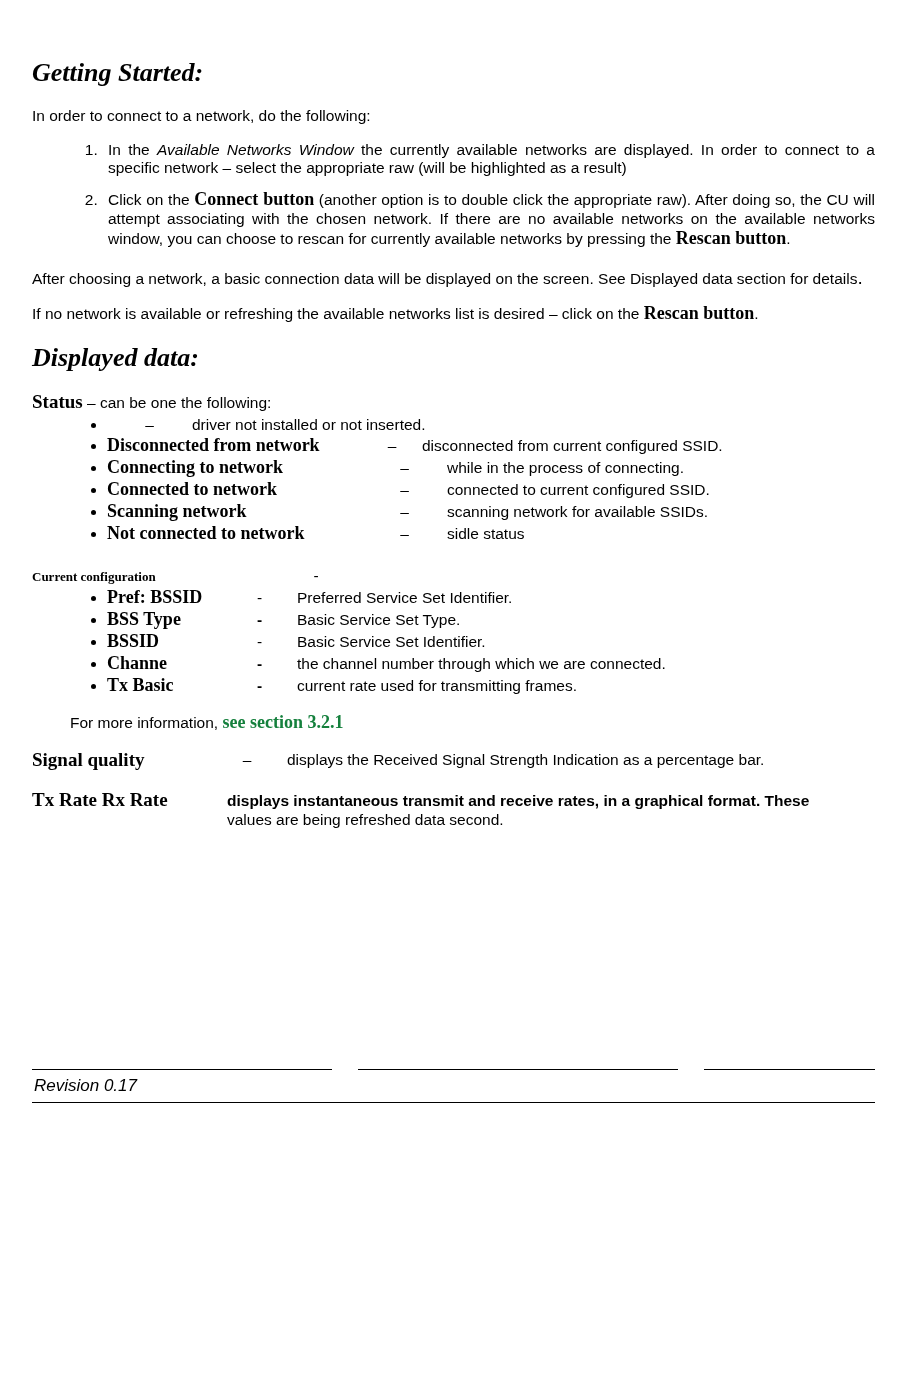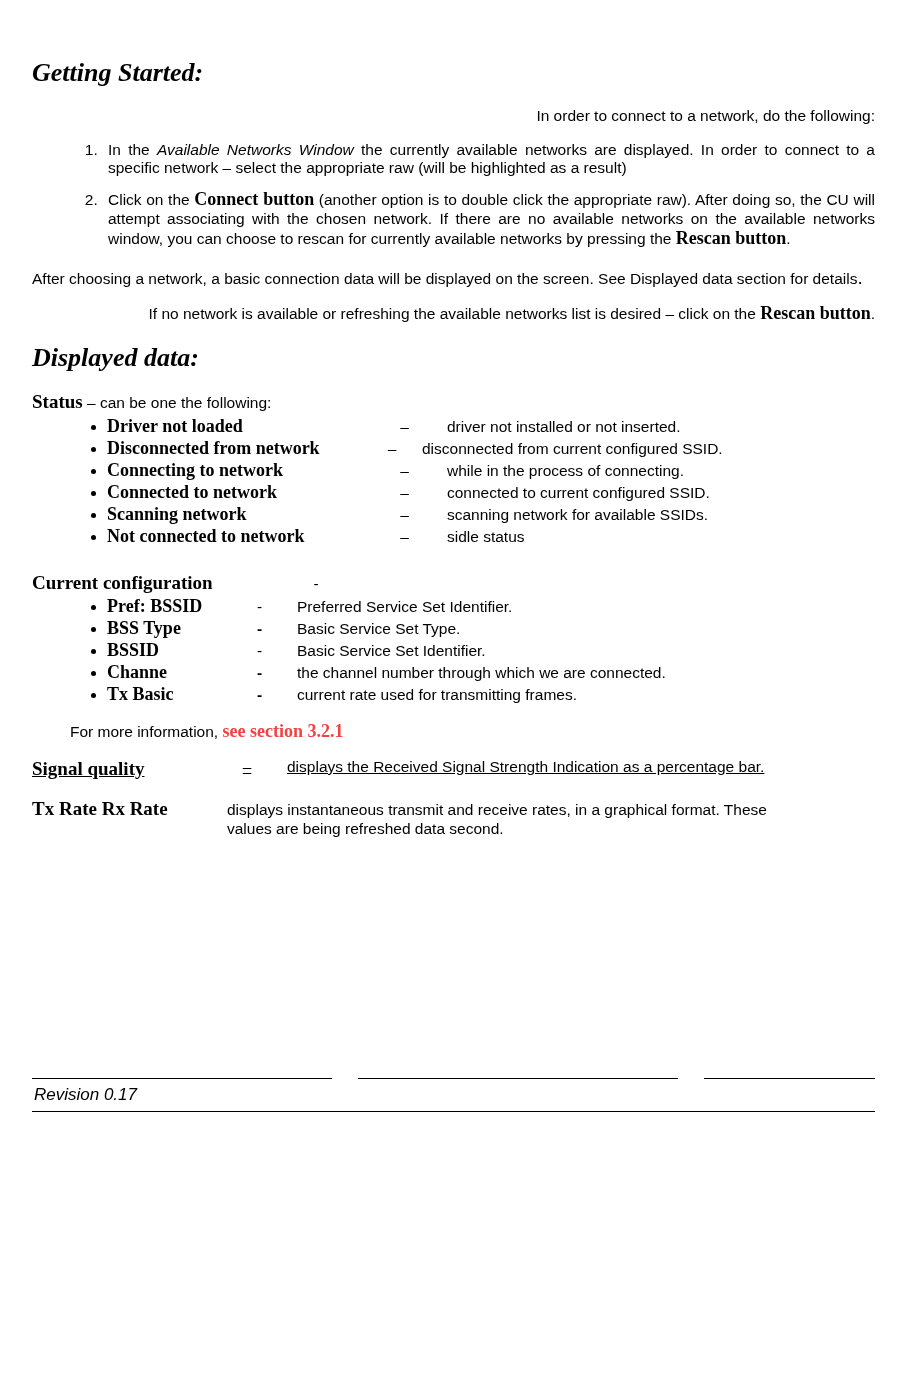--- a/index.html
+++ b/index.html
@@ -78,51 +78,50 @@
     font-size: 15.5px;
     flex: 1 1 auto;
   }
   .status-list .term { width: 255px; }
   .status-list .dash { width: 85px; }
   .cfg-intro {
     display: flex;
     align-items: baseline;
     margin-top: 14px;
   }
-  .cfg-intro .term { width: 240px; font-size: 19px; margin-top: 11px; }
+  .cfg-intro .term { width: 240px; font-size: 13px; margin-top: 11px; }
   .cfg-intro .dash { width: 88px; }
   .cfg-list .term { width: 115px; }
   .cfg-list .dash { width: 75px; font-weight: bold; }
   .cfg-list .dash.plain { font-weight: normal; }
   .more-info {
     font-family: Arial, Helvetica, sans-serif;
     font-size: 15.5px;
     margin: 16px 0 16px 38px;
   }
   .more-info .link {
-    color: #ef4444;
+    color: #15803d;
     font-family: "Times New Roman", Times, serif;
     font-weight: bold;
     font-size: 18px;
   }
   .sq-row {
     display: flex;
-    align-items: flex-start;
+    align-items: center;
     margin-top: 10px;
-    text-decoration: underline;
   }
   .sq-row .term { width: 175px; font-size: 19px; }
   .sq-row .dash { width: 80px; }
   .tx-rx {
     display: flex;
     align-items: baseline;
     margin-top: 18px;
   }
   .tx-rx .term { width: 195px; font-size: 19px; flex-shrink:0;}
-  .tx-rx .desc { text-align: justify; }
+  .tx-rx .desc { text-align: justify; font-weight: bold; }
   .tx-rx-cont {
     font-family: Arial, Helvetica, sans-serif;
     font-size: 15.5px;
     margin-left: 195px;
   }
   .footer-zone {
     margin-top: 240px;
   }
   .hr-row {
     display: flex;
@@ -142,21 +141,21 @@
     font-family: Arial, Helvetica, sans-serif;
     font-style: italic;
     font-size: 17px;
     padding: 2px 2px;
   }
   .full-hr {
     border-top: 1.5px solid #000;
     height: 0;
     margin-top: 4px;
   }
-  p { margin: 10px 0; text-align: right; }
+  p { margin: 10px 0; }
 </style>
 </head>
 <body>
 
 <h2 class="section">Getting Started:</h2>
 
 <p class="body-text">In order to connect to a network, do the following:</p>
 
 <ol class="steps">
   <li>
@@ -177,21 +176,20 @@
 
 <h2 class="section">Displayed data:</h2>
 
 <div class="status-intro">
   <span class="status-label">Status</span><span class="body-text"> – can be one the following:</span>
 </div>
 
 <ul class="bullets status-list">
   <li>
       <div class="row">
-        <span class="term">Driver not loaded</span>
         <span class="dash">–</span>
         <span class="desc">driver not installed or not inserted.</span>
       </div>
     </li>
   <li>
       <div class="row">
         <span class="term">Disconnected from network</span>
         <span class="dash" style="width:60px;">–</span>
         <span class="desc">disconnected from current configured SSID.</span>
       </div>

